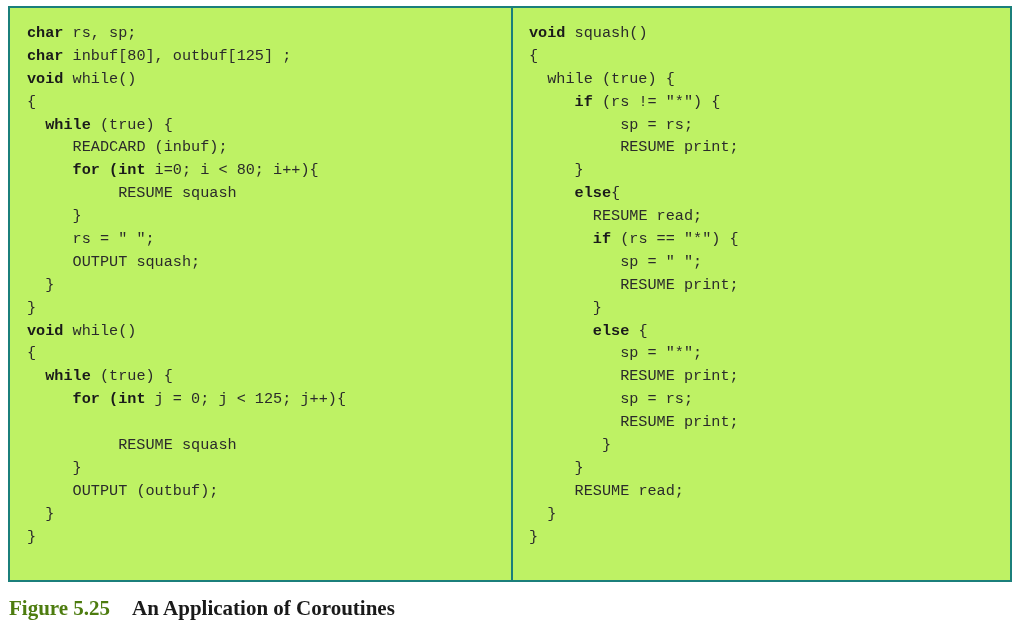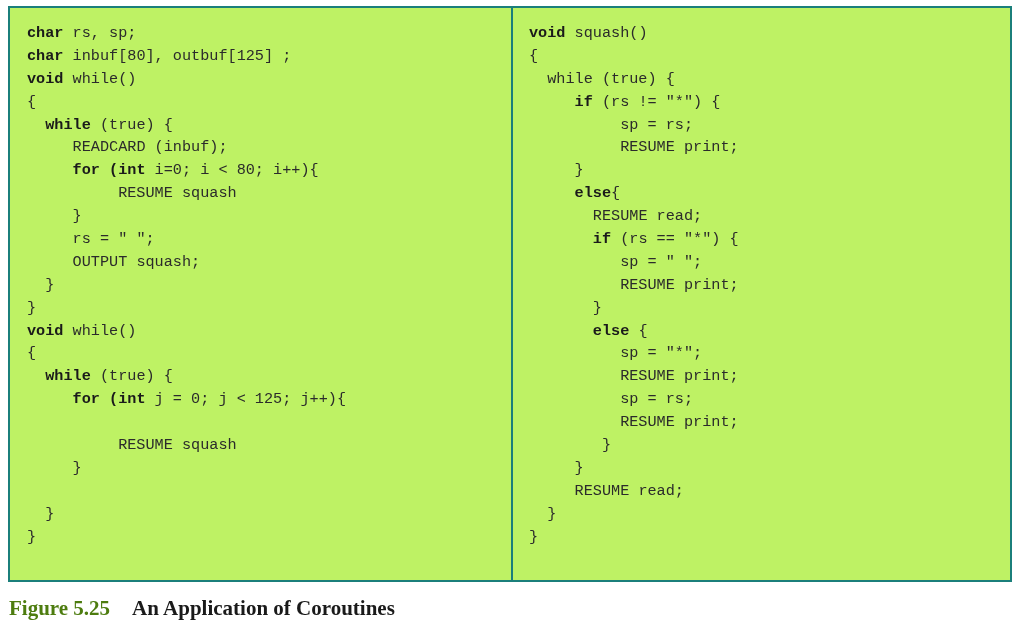--- a/index.html
+++ b/index.html
@@ -44,21 +44,21 @@
       <div class="line"><span>     </span><span class="kw"></span><span>OUTPUT squash;</span></div>
       <div class="line"><span>  </span><span class="kw"></span><span>}</span></div>
       <div class="line"><span></span><span class="kw"></span><span>}</span></div>
       <div class="line"><span></span><span class="kw">void</span><span> while()</span></div>
       <div class="line"><span></span><span class="kw"></span><span>{</span></div>
       <div class="line"><span>  </span><span class="kw">while</span><span> (true) {</span></div>
       <div class="line"><span>     </span><span class="kw">for (int</span><span> j = 0; j &lt; 125; j++){</span></div>
       <div class="line"><span>          </span><span class="kw"></span></div>
       <div class="line"><span>          </span><span class="kw"></span><span>RESUME squash</span></div>
       <div class="line"><span>     </span><span class="kw"></span><span>}</span></div>
-      <div class="line"><span>     </span><span class="kw"></span></div>
+      <div class="line"><span>     </span><span class="kw"></span><span>OUTPUT (outbuf);</span></div>
       <div class="line"><span>  </span><span class="kw"></span><span>}</span></div>
       <div class="line"><span></span><span class="kw"></span><span>}</span></div>
     </div>
   <div class="divider"></div>
   <div class="panel right">
       <div class="line"><span></span><span class="kw">void</span><span> squash()</span></div>
       <div class="line"><span></span><span class="kw"></span><span>{</span></div>
       <div class="line"><span>  </span><span class="kw"></span><span>while (true) {</span></div>
       <div class="line"><span>     </span><span class="kw">if</span><span> (rs != "*") {</span></div>
       <div class="line"><span>          </span><span class="kw"></span><span>sp = rs;</span></div>

